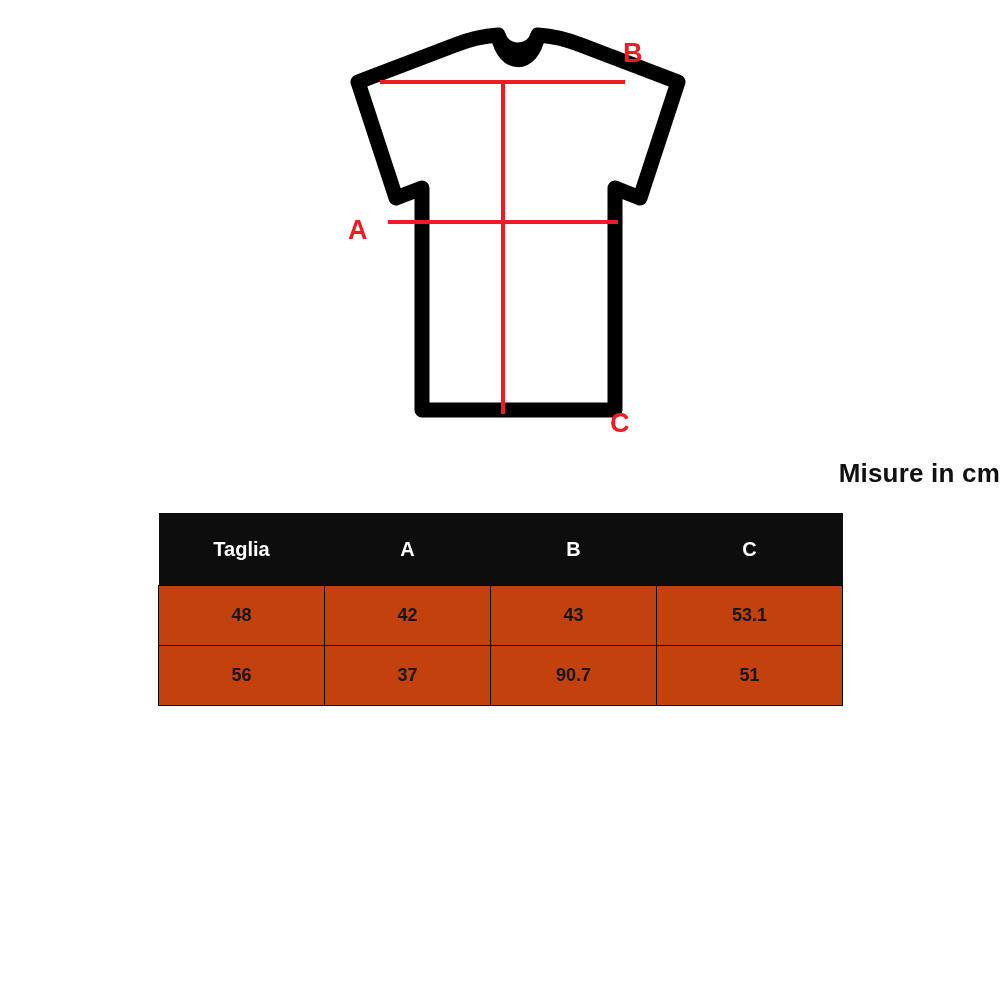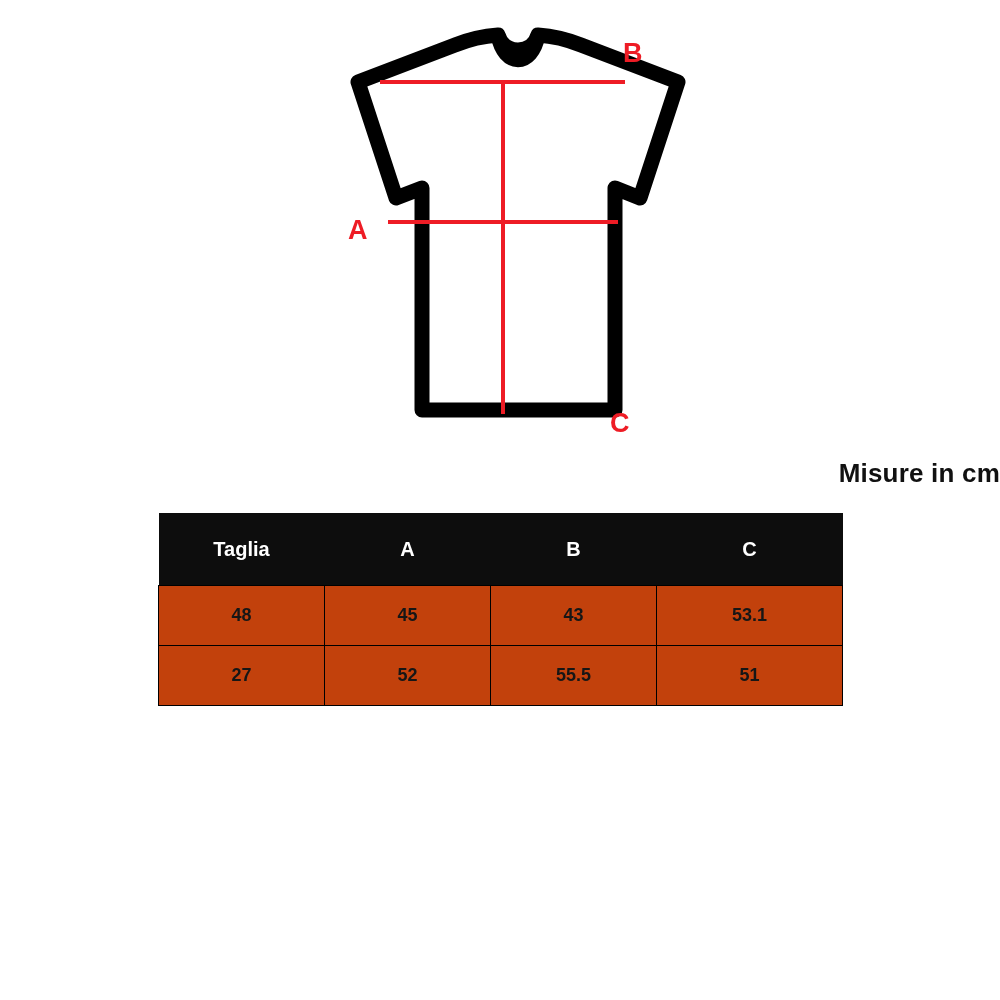--- a/index.html
+++ b/index.html
@@ -146,26 +146,26 @@
       <tr>
         <th>Taglia</th>
         <th>A</th>
         <th>B</th>
         <th>C</th>
       </tr>
     </thead>
     <tbody>
       <tr>
         <td>48</td>
-        <td>45</td>
+        <td>42</td>
         <td>43</td>
         <td>53.1</td>
       </tr>
       <tr>
-        <td>27</td>
-        <td>52</td>
-        <td>55.5</td>
+        <td>56</td>
+        <td>37</td>
+        <td>90.7</td>
         <td>51</td>
       </tr>
     </tbody>
   </table>
 
 </div>
 
 </body></html>

